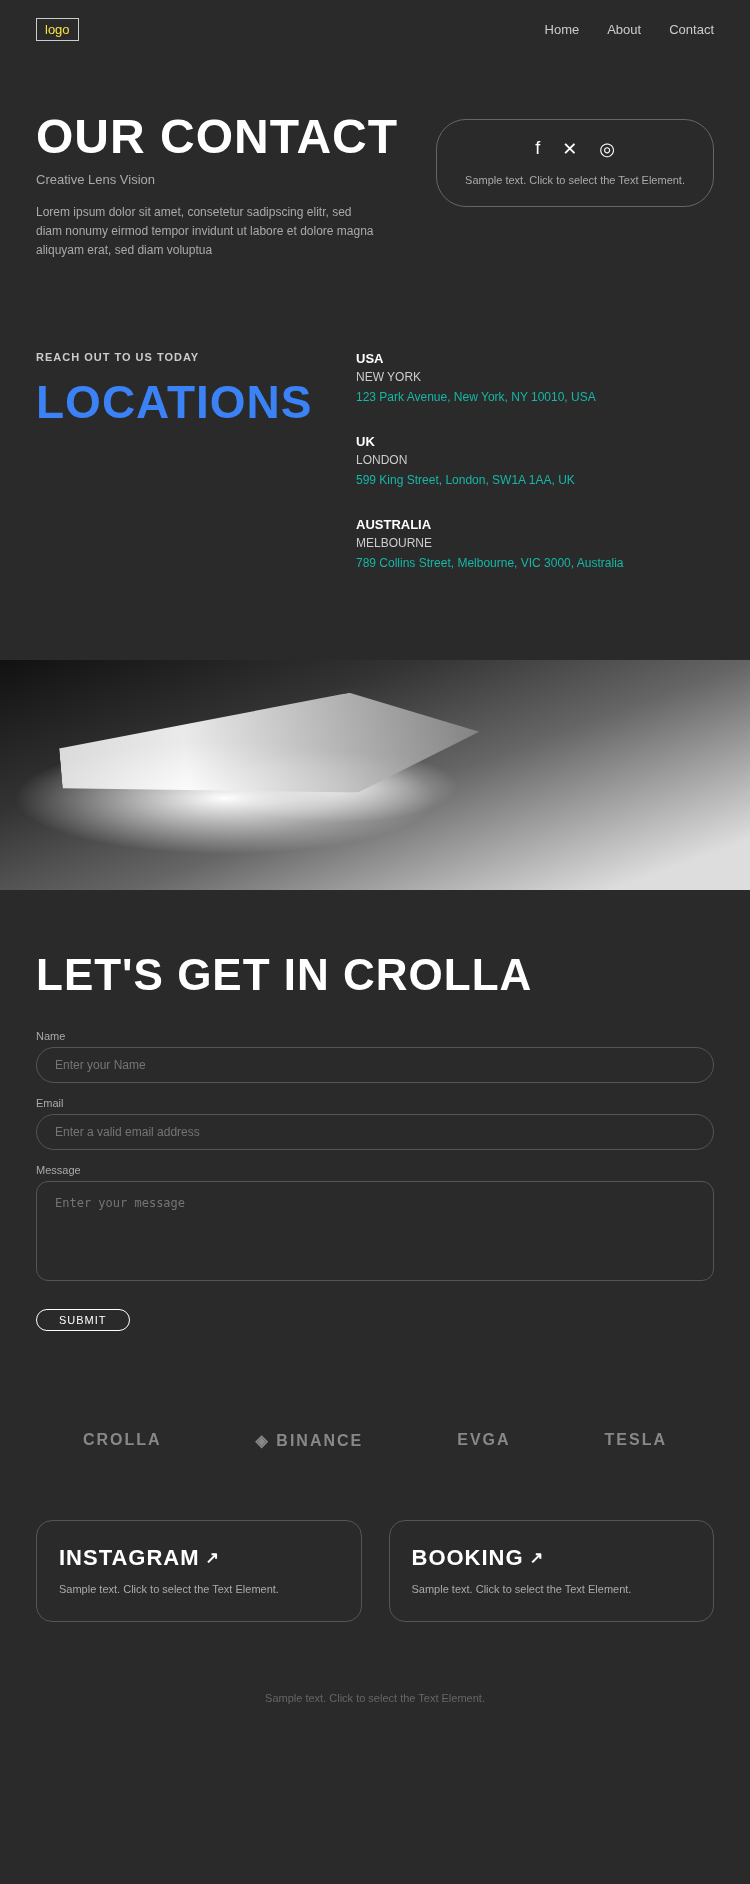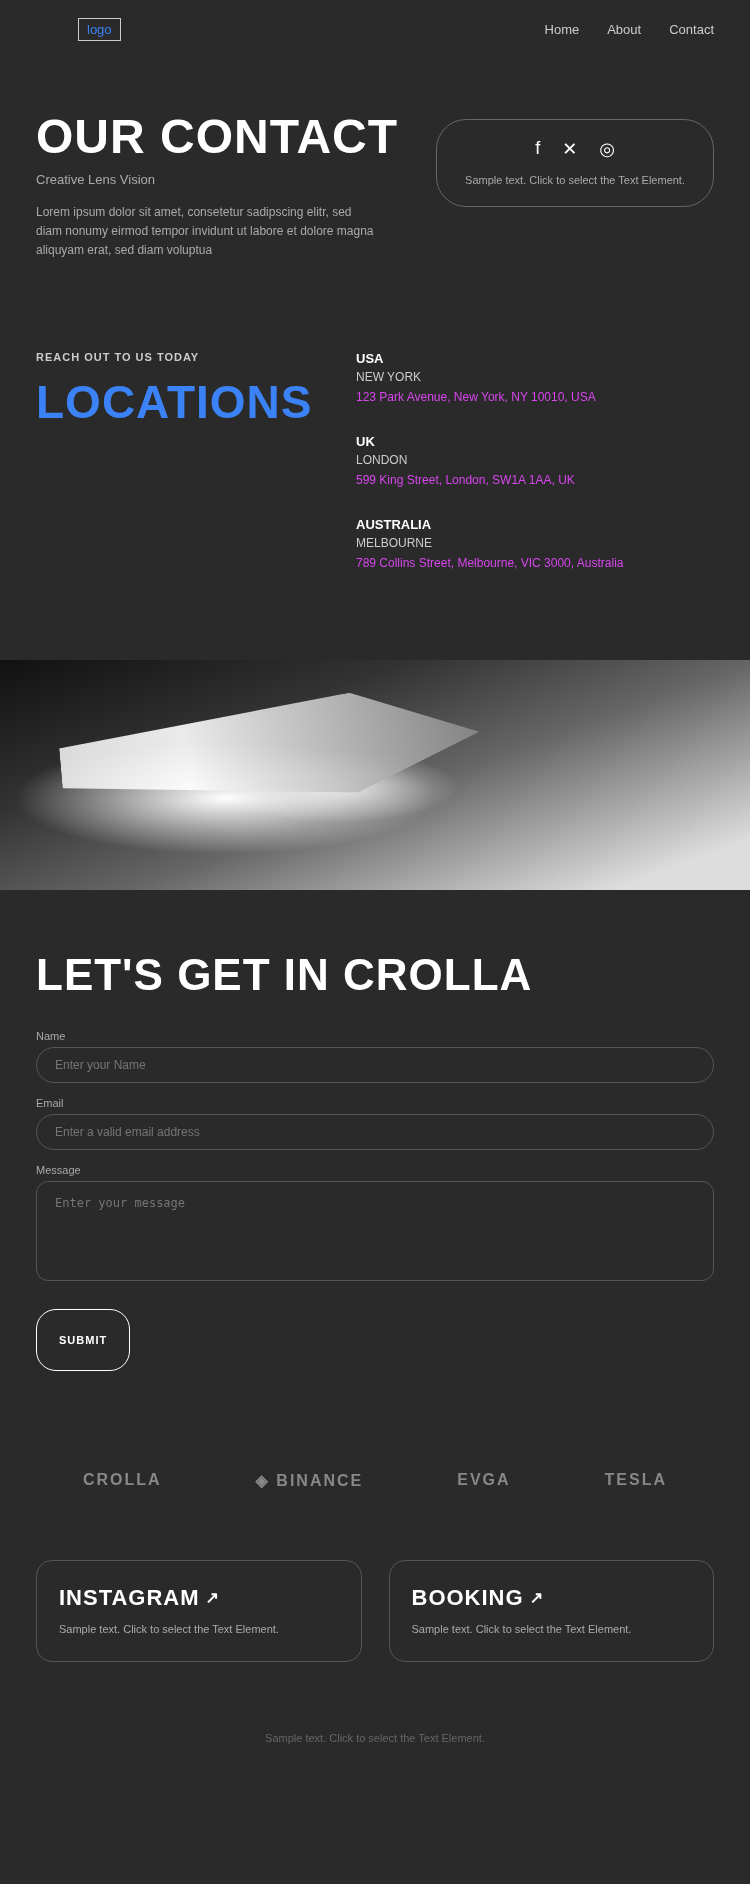--- a/index.html
+++ b/index.html
@@ -14,24 +14,23 @@
     
     .navbar {
       display: flex;
       justify-content: space-between;
       align-items: center;
       padding: 18px 36px;
       background: #2a2a2a;
     }
     .nav-logo {
       font-size: 13px;
-      color: #3b82f6;
+      color: #fde047;
       border: 1px solid #ccc;
       padding: 3px 8px;
-      margin-left: 42px;
     }
     .nav-links {
       display: flex;
       gap: 28px;
     }
     .nav-link {
       color: #ccc;
       font-size: 13px;
       text-decoration: none;
       cursor: pointer;
@@ -120,21 +119,21 @@
       color: #fff;
       margin-bottom: 4px;
     }
     .location-city {
       font-size: 12px;
       color: #ccc;
       margin-bottom: 4px;
     }
     .location-address {
       font-size: 12px;
-      color: #d946ef;
+      color: #14b8a6;
       line-height: 1.5;
     }
 
     
     .image-section {
       width: 100%;
       height: 230px;
       background: linear-gradient(135deg, #111 0%, #555 40%, #999 60%, #ccc 75%, #eee 90%, #fff 100%);
       position: relative;
       overflow: hidden;
@@ -201,23 +200,23 @@
       font-size: 12px;
       outline: none;
       height: 100px;
       resize: none;
     }
     .submit-btn {
       border: 1.5px solid #fff;
       background: transparent;
       color: #fff;
       font-size: 11px;
-      font-weight: 700;
-      letter-spacing: 1px;
-      padding: 24px 22px;
+      font-weight: 400;
+      letter-spacing: 1px;
+      padding: 4px 22px;
       border-radius: 20px;
       cursor: pointer;
       margin-top: 10px;
     }
 
     
     .brands-section {
       background: #2a2a2a;
       padding: 50px 36px;
       display: flex;

